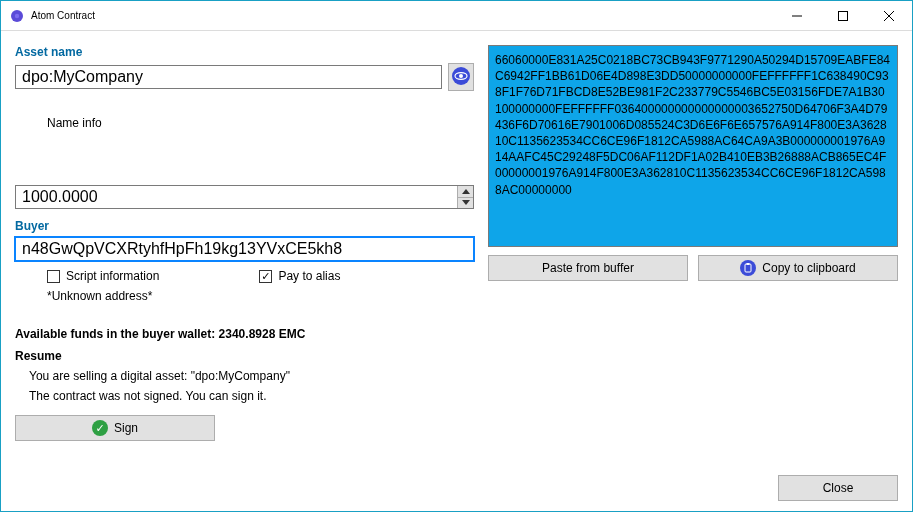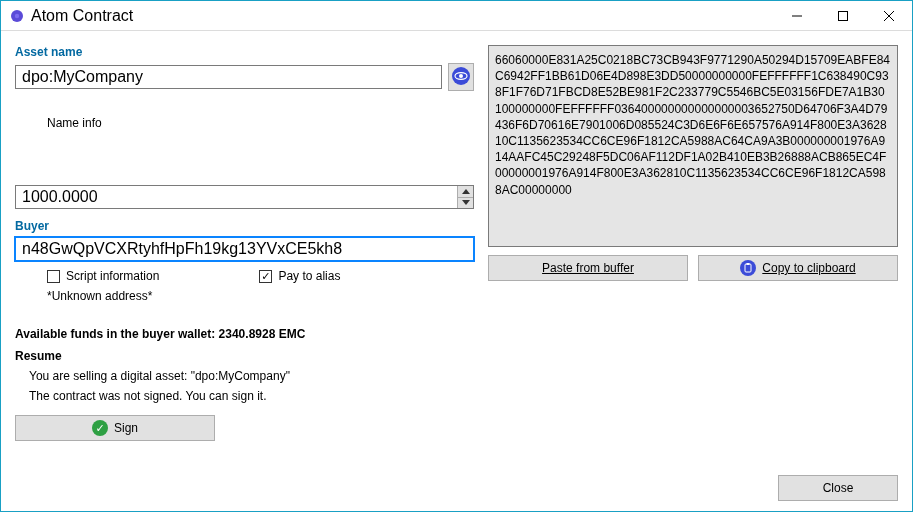--- a/index.html
+++ b/index.html
@@ -1,20 +1,20 @@
 <!DOCTYPE html>
 <html><head>
 <meta charset="utf-8">
 <style>
 * { box-sizing: border-box; margin: 0; padding: 0; font-family: "Segoe UI", Tahoma, sans-serif; font-size: 12px; }
 html, body { height: 100%; background: #fff; }
 .window { width: 913px; height: 512px; border: 1px solid #19a0c4; display: flex; flex-direction: column; background: #fff; }
 .titlebar { height: 30px; display: flex; align-items: center; padding-left: 8px; border-bottom: 1px solid #dcdcdc; }
 .titlebar .app-icon svg { display: block; }
-.titlebar .title { margin-left: 6px; font-size: 16px; color: #000; }
+.titlebar .title { margin-left: 6px; font-size: 10px; color: #000; }
 .titlebar .controls { margin-left: auto; display: flex; height: 100%; }
 .titlebar .controls .ctl { width: 46px; display: flex; align-items: center; justify-content: center; color: #000; }
 .titlebar .controls .ctl svg { display: block; }
 
 .body { flex: 1; display: flex; padding: 14px 14px 10px 14px; gap: 14px; }
 .col-left { flex: 1; display: flex; flex-direction: column; }
 .col-right { width: 410px; display: flex; flex-direction: column; }
 
 .lbl-bold { font-weight: 700; color: #0369a1; margin-bottom: 4px; }
 .row-assetname { display: flex; align-items: center; gap: 6px; margin-bottom: 2px; }
@@ -28,25 +28,25 @@
 .spin-wrap .spins .sp { flex: 1; border-left: 1px solid #adadad; background: #e1e1e1; display: flex; align-items: center; justify-content: center; }
 .spin-wrap .spins .sp + .sp { border-top: 1px solid #adadad; }
 
 .check-row { display: flex; gap: 100px; padding-left: 32px; margin-top: 8px; }
 .chk { display: flex; align-items: center; gap: 6px; }
 .chk .box { width: 13px; height: 13px; border: 1px solid #333; display: flex; align-items: center; justify-content: center; background: #fff; }
 .chk .box.checked::after { content: "✓"; font-size: 11px; line-height: 1; color: #000; }
 
 .row-head { display: flex; align-items: center; margin-bottom: 4px; }
 .row-head .gap { flex: 1; }
-.code-area { flex: 1; border: 1px solid #7a7a7a; padding: 6px; font-size: 12px; color: #000; word-break: break-all; line-height: 1.35; background: #e5e5e5; overflow: hidden; }
+.code-area { flex: 1; border: 1px solid #7a7a7a; padding: 6px; font-size: 12px; color: #000; word-break: break-all; line-height: 1.35; background: #0ea5e9; overflow: hidden; }
 
 .btn-row { display: flex; gap: 10px; margin-top: 8px; }
 .btn { height: 26px; border: 1px solid #adadad; background: #e1e1e1; display: flex; align-items: center; justify-content: center; gap: 6px; color: #000; }
-.btn.flex { flex: 1; text-decoration: underline; }
+.btn.flex { flex: 1; }
 
 .avail { font-weight: 700; margin-top: 14px; }
 .resume-title { font-weight: 700; margin-top: 8px; }
 .resume-body { padding-left: 14px; margin-top: 6px; }
 .resume-body div { margin-bottom: 6px; }
 
 .bottom-row { display: flex; margin-top: 6px; }
 .bottom-row .btn { width: 200px; }
 .bottom-row .spacer { flex: 1; }
 

